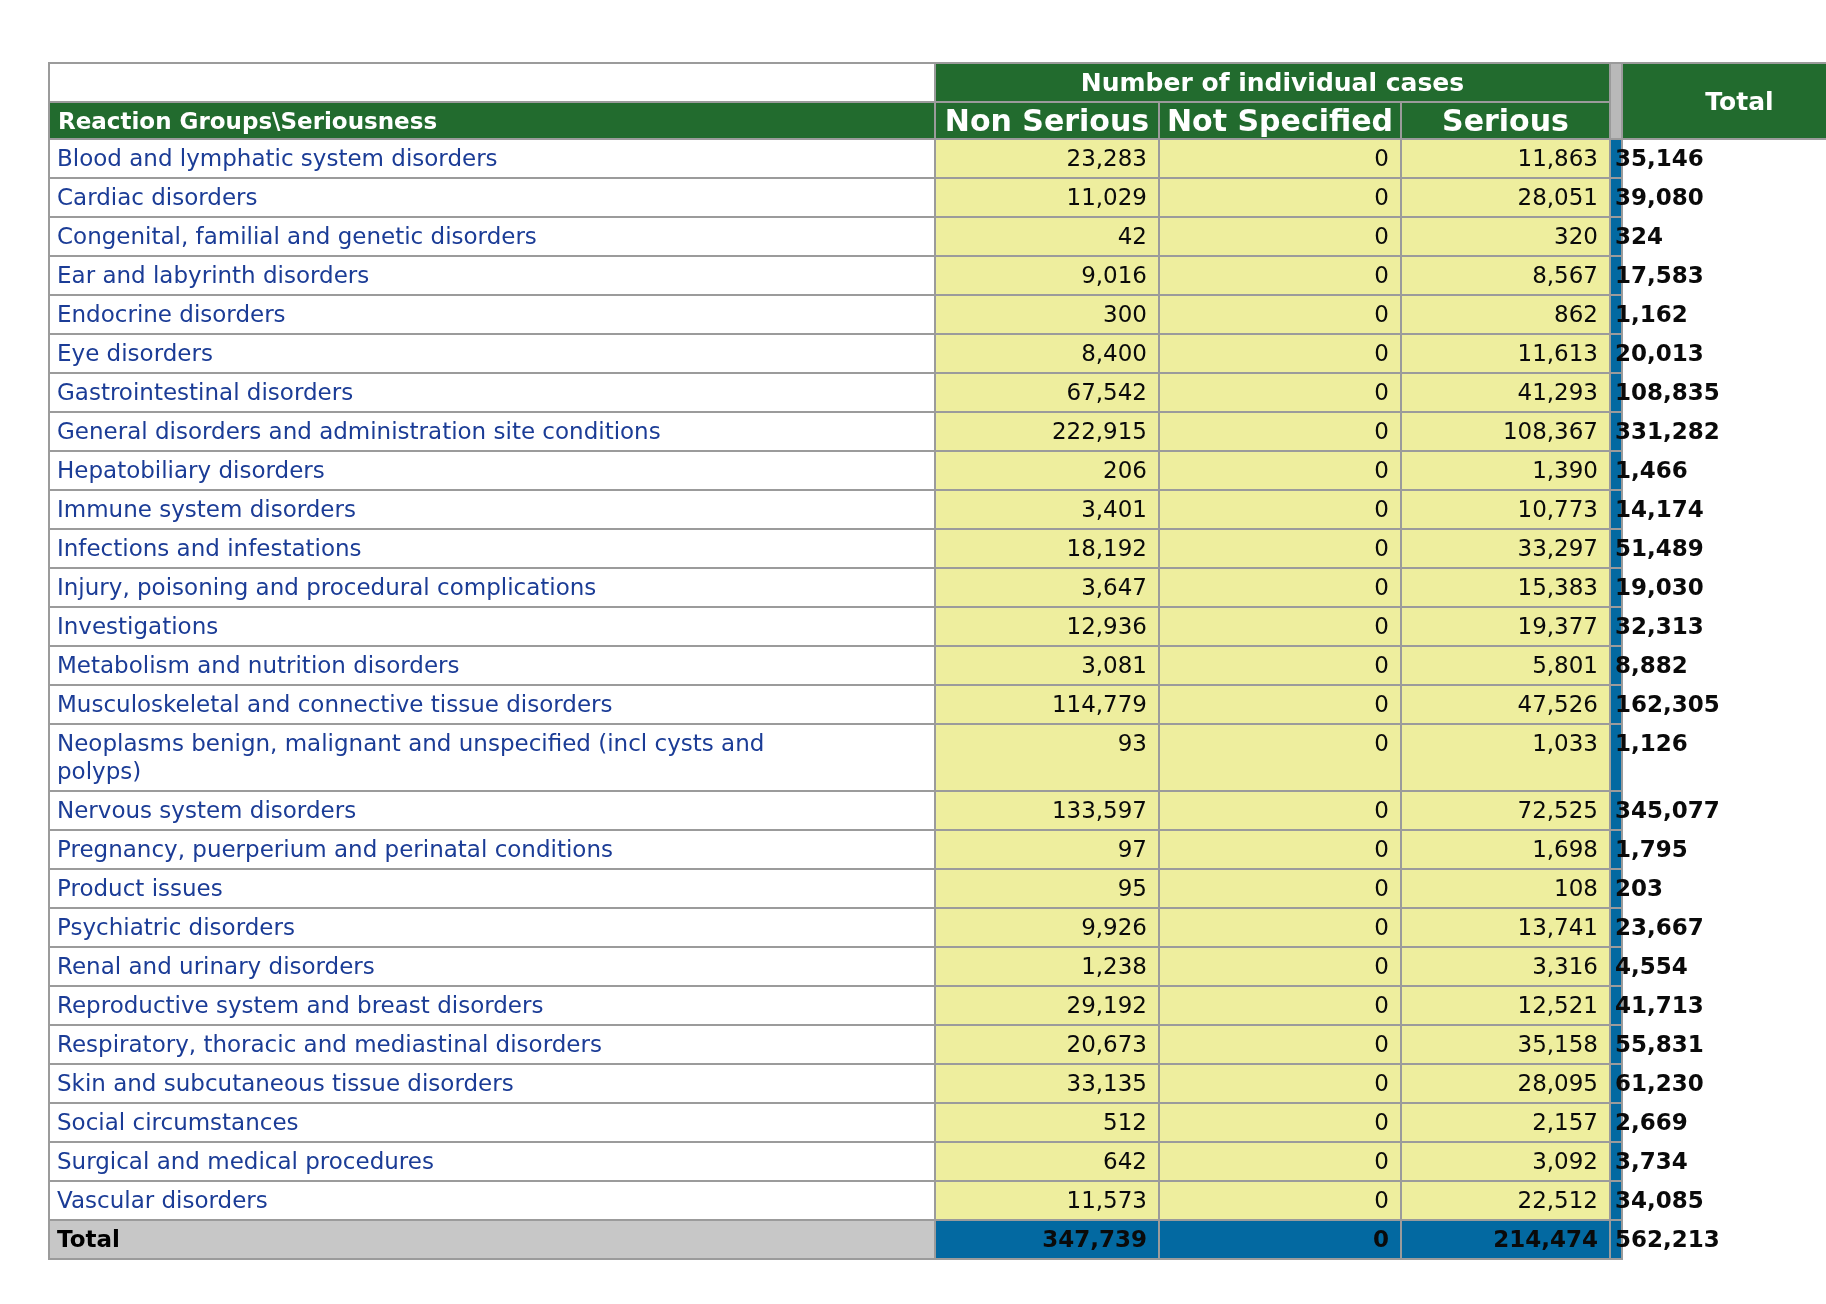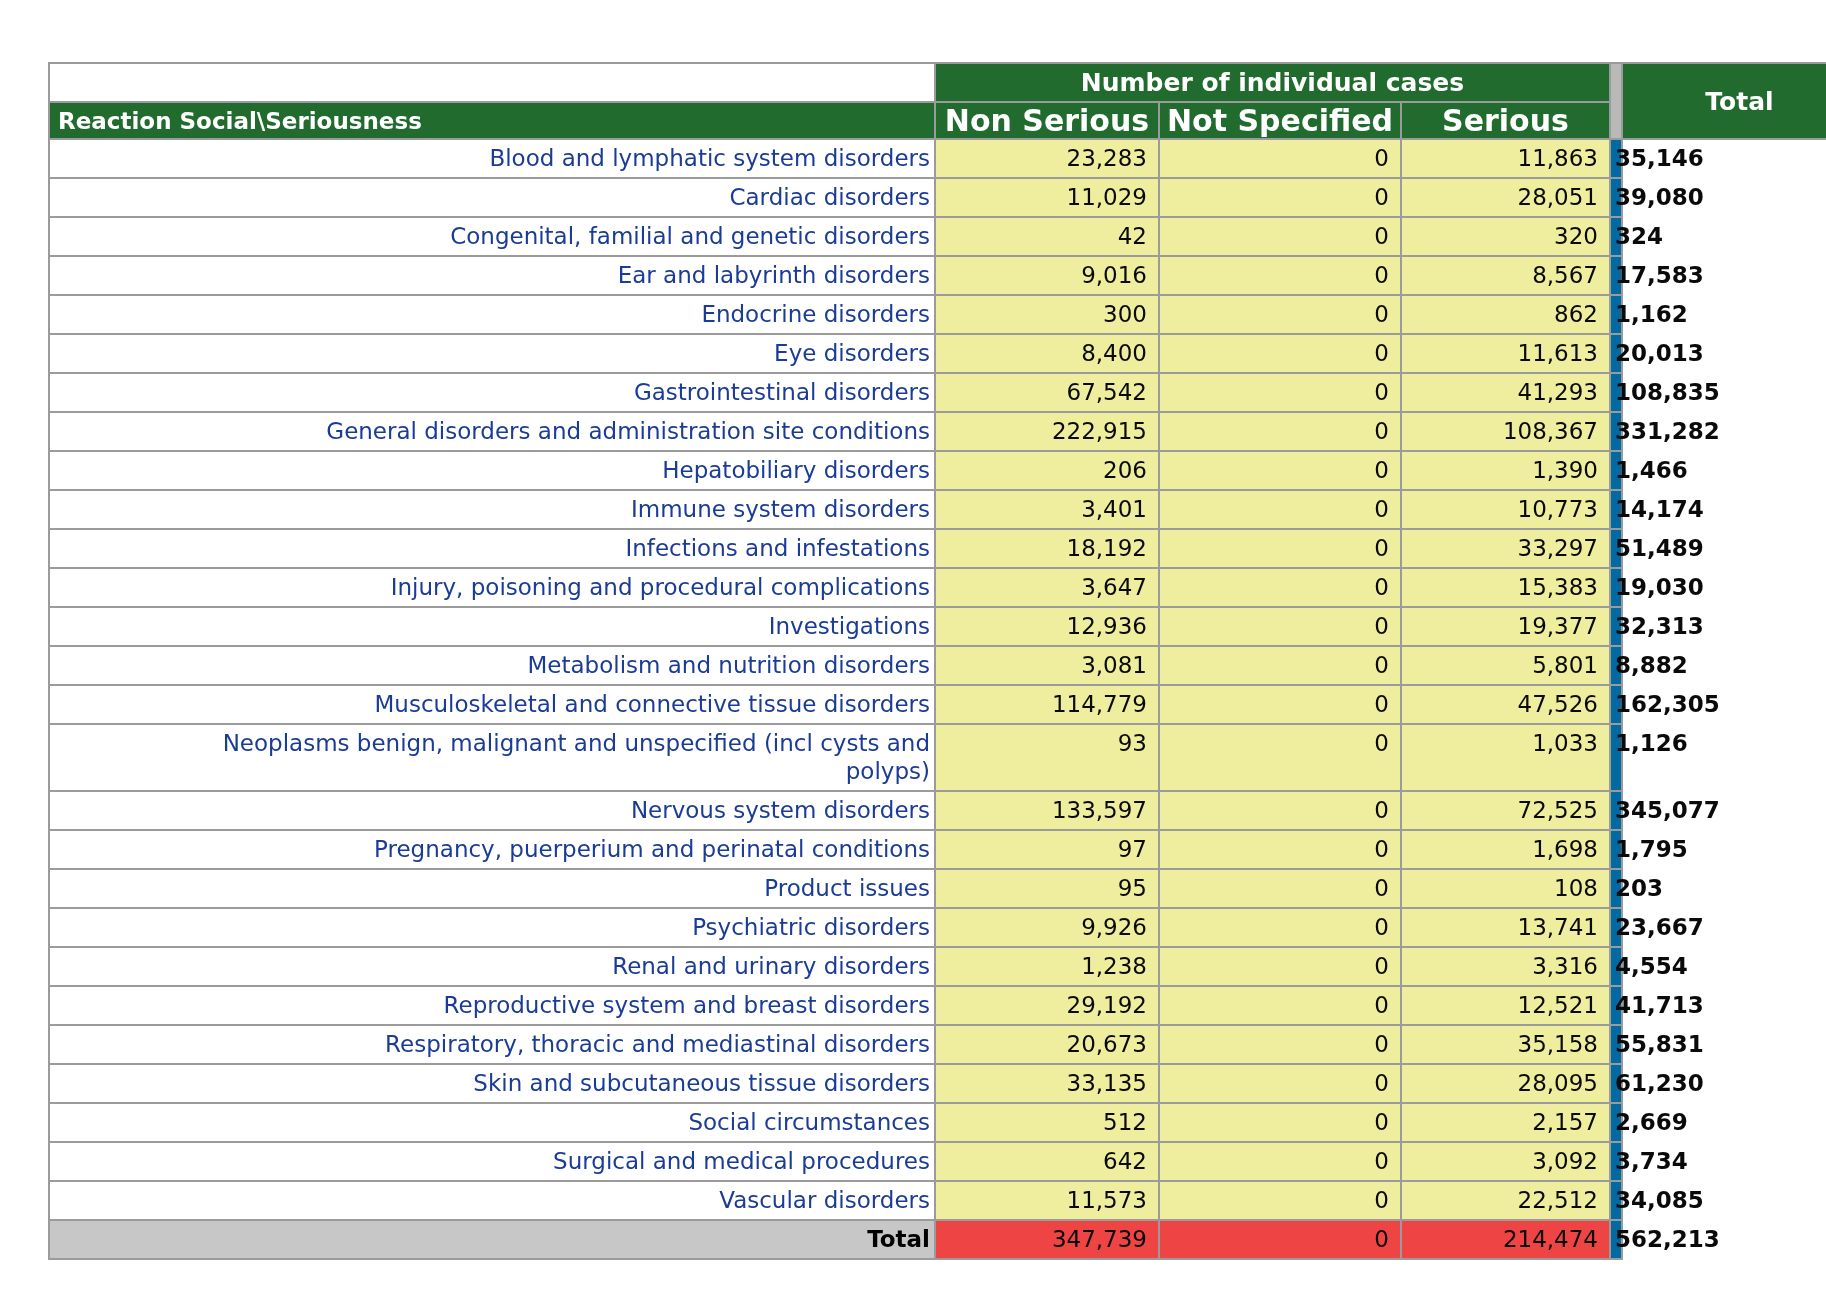--- a/index.html
+++ b/index.html
@@ -59,40 +59,39 @@
     padding:0;
   }
   tbody td{
     font-size:23px;
     line-height:28px;
     vertical-align:top;
     color:#0a0a0a;
   }
   td.label{
     background:#ffffff;
-    padding:4px 4px 5px 18px;
-    text-align:right;
+    padding:4px 4px 5px 7px;
   }
   td.label .label-text{
     color:#1b3c96;
     display:inline-block;
     max-width:765px;
   }
   td.num{
     text-align:right;
     padding:4px 11px 5px 4px;
   }
   td.yellow-cell{ background:#eeee9e; }
   td.total-col{
     background:#0369a1;
     font-weight:bold;
   }
   td.gray-cell{
-    background:#ef4444;
-    font-weight:normal;
+    background:#0369a1;
+    font-weight:bold;
   }
   td.total-label{
     background:#c7c7c7;
   }
   td.total-label .label-text{
     color:#000000;
     font-weight:bold;
   }
 </style>
 </head>
@@ -109,21 +108,21 @@
       <col style="width:235px">
     </colgroup>
     <thead>
       <tr>
         <td class="blank"></td>
         <th class="green group-h" colspan="3">Number of individual cases</th>
         <td class="spacer" rowspan="30"></td>
         <th class="green total-h" rowspan="2">Total</th>
       </tr>
       <tr>
-        <th class="green rowhdr-h">Reaction Social\Seriousness</th>
+        <th class="green rowhdr-h">Reaction Groups\Seriousness</th>
         <th class="green col-h">Non Serious</th>
         <th class="green col-h">Not Specified</th>
         <th class="green col-h">Serious</th>
       </tr>
     </thead>
     <tbody>
         <tr>
           <td class="label"><span class="label-text">Blood and lymphatic system disorders</span></td>
           <td class="num yellow-cell">23,283</td>
           <td class="num yellow-cell">0</td>

